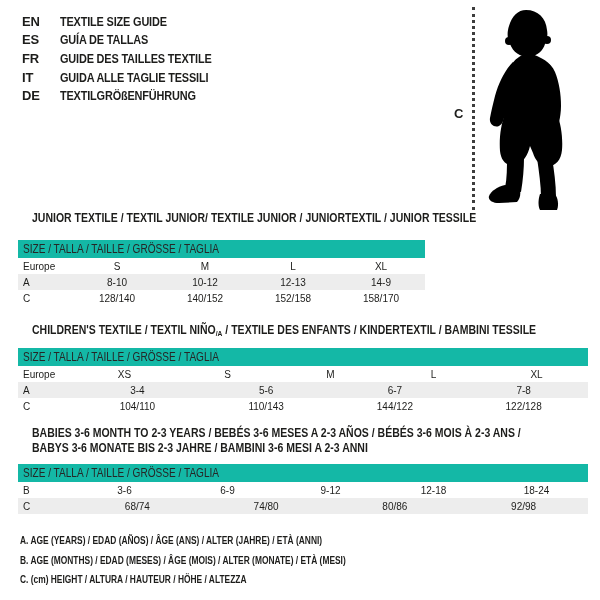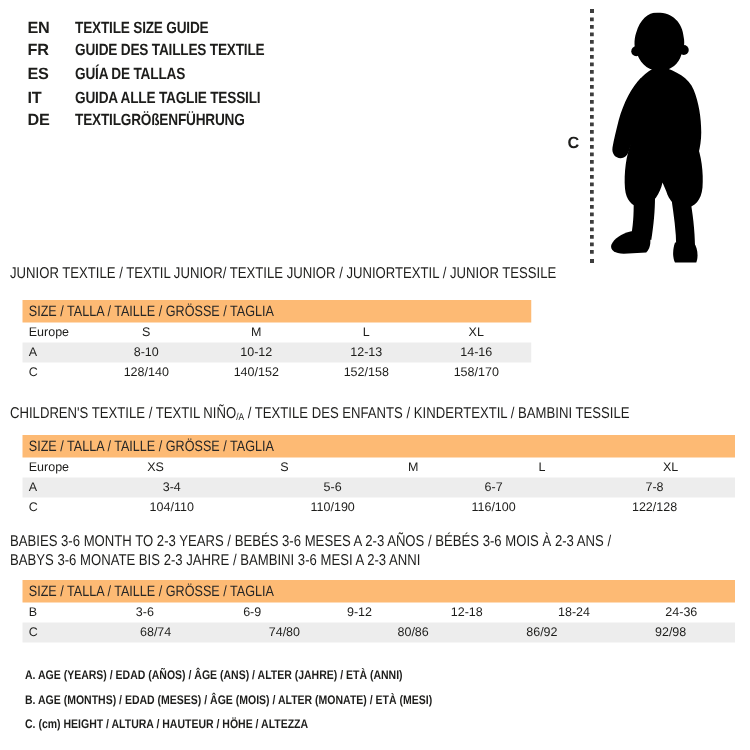--- a/index.html
+++ b/index.html
@@ -9,55 +9,55 @@
   .cond{display:inline-block;transform:scaleX(0.84);transform-origin:0 50%;white-space:nowrap}
 
   .langs{position:absolute;left:22px;top:12px}
   .lang-row{display:flex;height:18.6px;align-items:center;font-size:13px;font-weight:700;letter-spacing:-0.2px}
   .lang-code{width:38px;flex:none}
 
   .meas-line{position:absolute;left:472px;top:7px;height:203px;width:0;border-left:3px dotted #3d3d3d}
   .c-label{position:absolute;left:454px;top:106px;font-size:13px;font-weight:700}
   .baby{position:absolute;left:482px;top:10px}
 
-  .t-title{position:absolute;left:8px;font-size:12.5px;font-weight:400;white-space:nowrap;line-height:15px}
+  .t-title{position:absolute;left:32px;font-size:12.5px;font-weight:700;white-space:nowrap;line-height:15px}
   .title-junior{top:211px}
   .title-children{top:323px}
   .title-babies{top:426px}
   .subsz{font-size:8px;vertical-align:-2px}
 
   .stable{position:absolute;left:18px}
   .t1{top:240px;width:407px}
   .t2{top:348px;width:570px}
   .t3{top:464px;width:570px}
-  .thead{height:18px;background:#fdba74;line-height:18px;padding-left:5px;font-size:12px;
+  .thead{height:18px;background:#14b8a6;line-height:18px;padding-left:5px;font-size:12px;
          white-space:nowrap;overflow:hidden;color:#262626}
   .trow{display:flex;height:16px;line-height:18px;font-size:10px}
   .trow.alt{background:#ededed}
   .rlabel{width:55px;padding-left:5px;flex:none}
   .cell{flex:1;text-align:center}
 
   .footnotes{position:absolute;left:20px;top:535px}
   .fn{height:19.5px;font-size:10px;font-weight:700;white-space:nowrap}
 </style>
 </head>
 <body>
 
 <div class="langs">
   <div class="lang-row">
     <span class="lang-code">EN</span>
     <span class="cond">TEXTILE SIZE GUIDE</span>
   </div>
   <div class="lang-row">
+    <span class="lang-code">ES</span>
+    <span class="cond">GUÍA DE TALLAS</span>
+  </div>
+  <div class="lang-row">
     <span class="lang-code">FR</span>
     <span class="cond">GUIDE DES TAILLES TEXTILE</span>
-  </div>
-  <div class="lang-row">
-    <span class="lang-code">ES</span>
-    <span class="cond">GUÍA DE TALLAS</span>
   </div>
   <div class="lang-row">
     <span class="lang-code">IT</span>
     <span class="cond">GUIDA ALLE TAGLIE TESSILI</span>
   </div>
   <div class="lang-row">
     <span class="lang-code">DE</span>
     <span class="cond">TEXTILGRÖßENFÜHRUNG</span>
   </div>
 </div>
@@ -93,21 +93,21 @@
         <span class="cell">S</span>
         <span class="cell">M</span>
         <span class="cell">L</span>
         <span class="cell">XL</span>
       </div>
       <div class="trow alt">
         <span class="rlabel">A</span>
         <span class="cell">8-10</span>
         <span class="cell">10-12</span>
         <span class="cell">12-13</span>
-        <span class="cell">14-16</span>
+        <span class="cell">14-9</span>
       </div>
       <div class="trow">
         <span class="rlabel">C</span>
         <span class="cell">128/140</span>
         <span class="cell">140/152</span>
         <span class="cell">152/158</span>
         <span class="cell">158/170</span>
       </div>
     </div>
 </div>
@@ -131,22 +131,22 @@
       <div class="trow alt">
         <span class="rlabel">A</span>
         <span class="cell">3-4</span>
         <span class="cell">5-6</span>
         <span class="cell">6-7</span>
         <span class="cell">7-8</span>
       </div>
       <div class="trow">
         <span class="rlabel">C</span>
         <span class="cell">104/110</span>
-        <span class="cell">110/190</span>
-        <span class="cell">116/100</span>
+        <span class="cell">110/143</span>
+        <span class="cell">144/122</span>
         <span class="cell">122/128</span>
       </div>
     </div>
 </div>
 
 <div class="t-title title-babies">
   <div><span class="cond">BABIES 3-6 MONTH TO 2-3 YEARS / BEBÉS 3-6 MESES A 2-3 AÑOS / BÉBÉS 3-6 MOIS À 2-3 ANS /</span></div>
   <div><span class="cond">BABYS 3-6 MONATE BIS 2-3 JAHRE / BAMBINI 3-6 MESI A 2-3 ANNI</span></div>
 </div>
 <div class="stable t3">
@@ -154,28 +154,26 @@
     <span class="cond">SIZE / TALLA / TAILLE / GRÖSSE / TAGLIA</span>
   </div>
   <div>
       <div class="trow">
         <span class="rlabel">B</span>
         <span class="cell">3-6</span>
         <span class="cell">6-9</span>
         <span class="cell">9-12</span>
         <span class="cell">12-18</span>
         <span class="cell">18-24</span>
-        <span class="cell">24-36</span>
       </div>
       <div class="trow alt">
         <span class="rlabel">C</span>
         <span class="cell">68/74</span>
         <span class="cell">74/80</span>
         <span class="cell">80/86</span>
-        <span class="cell">86/92</span>
         <span class="cell">92/98</span>
       </div>
     </div>
 </div>
 
 <div class="footnotes">
   <div class="fn"><span class="cond">A. AGE (YEARS) / EDAD (AÑOS) / ÂGE (ANS) / ALTER (JAHRE) / ETÀ (ANNI)</span></div>
   <div class="fn"><span class="cond">B. AGE (MONTHS) / EDAD (MESES) / ÂGE (MOIS) / ALTER (MONATE) / ETÀ (MESI)</span></div>
   <div class="fn"><span class="cond">C. (cm) HEIGHT / ALTURA / HAUTEUR / HÖHE / ALTEZZA</span></div>
 </div>

